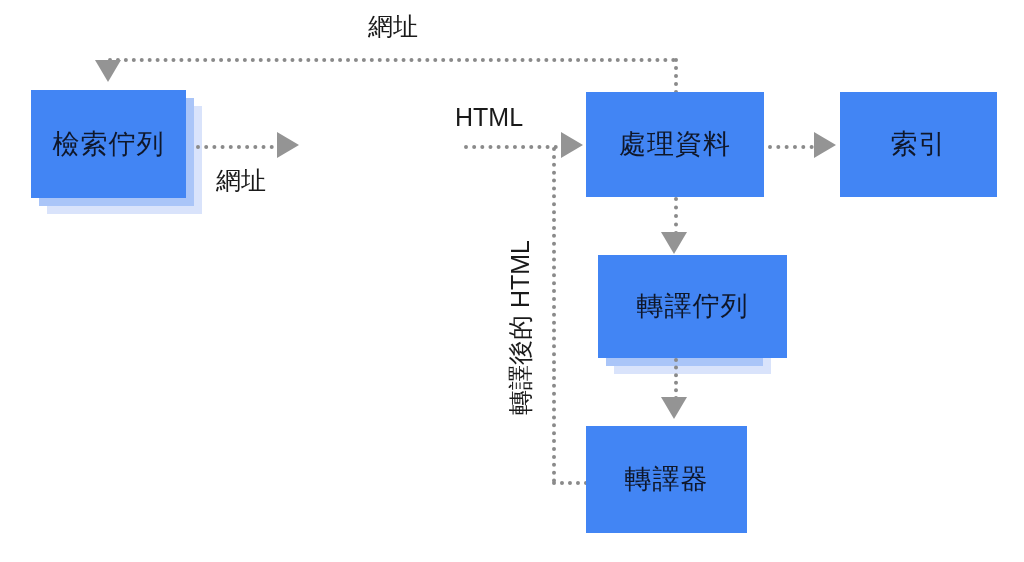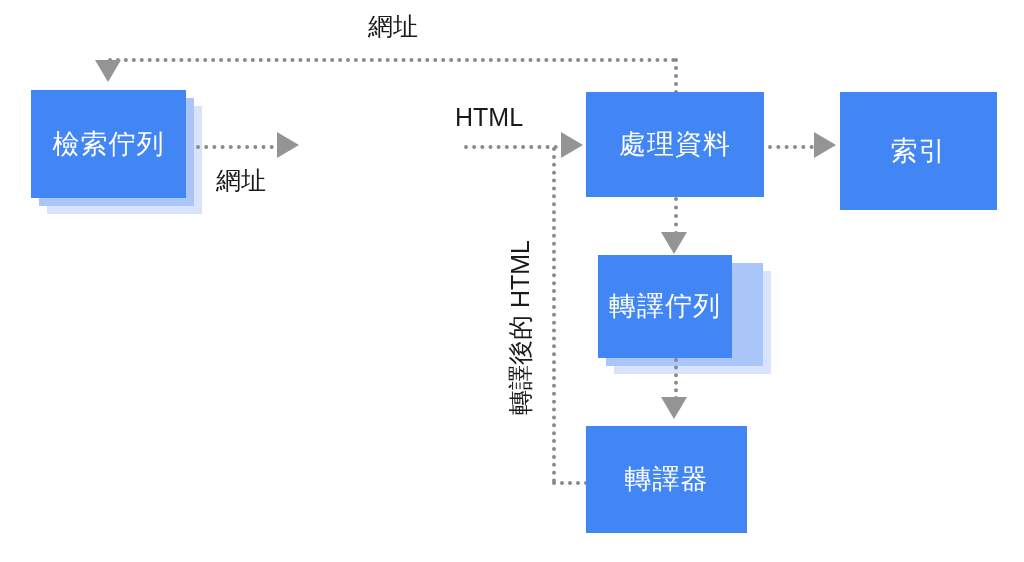--- a/index.html
+++ b/index.html
@@ -19,21 +19,21 @@
     overflow: hidden;
     padding-left: 20px;
   }
   
   .node {
     position: absolute;
     box-sizing: border-box;
     display: flex;
     align-items: center;
     justify-content: center;
-    color: #ffffff;
+    color: #0f172a;
     font-size: 27px;
     font-weight: 400;
     letter-spacing: 1px;
     line-height: 1;
     white-space: nowrap;
     user-select: none;
   }
   .node-face {
     position: absolute;
     inset: 0;
@@ -137,27 +137,27 @@
     </div>
   </div>
 
 
   <div class="node" style="left:586px; top:92px; width:178px; height:105px;">
     <div class="node-face">
       <span>處理資料</span>
     </div>
   </div>
 
-  <div class="node" style="left:840px; top:92px; width:157px; height:118px;border-radius:18px;">
+  <div class="node" style="left:840px; top:92px; width:157px; height:105px;border-radius:18px;">
     <div class="node-face">
       <span>索引</span>
     </div>
   </div>
 
-  <div class="node" style="left:598px; top:255px; width:134px; height:103px;">
+  <div class="node" style="left:598px; top:255px; width:189px; height:103px;">
     <div class="stack-l2" style="left:16px; top:16px; width:157px; height:103px;"></div>
     <div class="stack-l1" style="left:8px; top:8px; width:157px; height:103px;"></div>
     <div class="node-face">
       <span>轉譯佇列</span>
     </div>
   </div>
 
   <div class="node" style="left:586px; top:426px; width:161px; height:107px;">
     <div class="node-face">
       <span>轉譯器</span>

